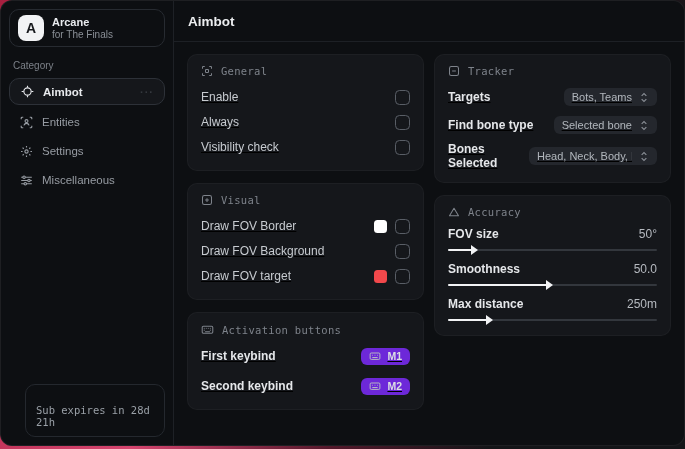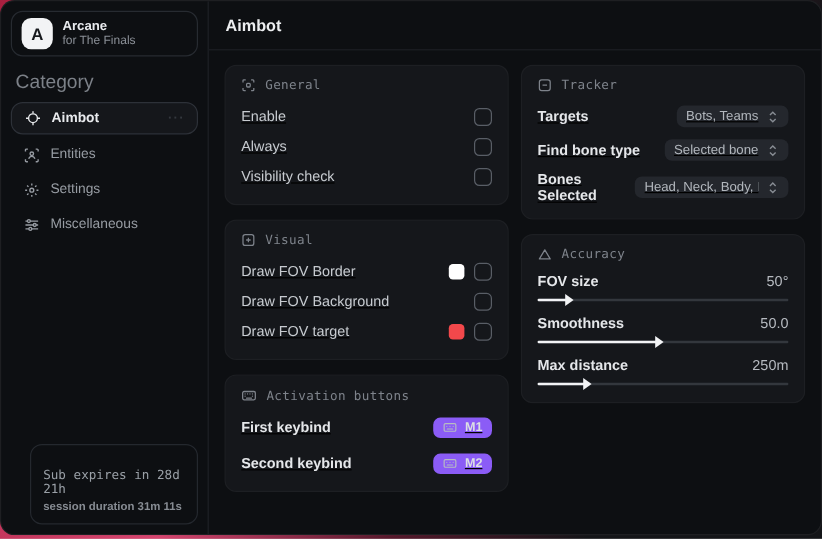--- a/index.html
+++ b/index.html
@@ -29,21 +29,21 @@
   }
   .logo {
     width:26px; height:26px; border-radius:8px; background:#f2f3f5;
     color:#17191d; font-weight:bold; font-size:14px;
     display:flex; align-items:center; justify-content:center; flex:0 0 26px;
   }
   .brand-text { flex:1; line-height:1.15; }
   .brand-name { font-size:11px; font-weight:bold; color:#e9ebee; }
   .brand-sub { font-size:10px; color:#8b9097; }
   .brand-gear { color:#6a6f76; width:14px; height:14px; }
-  .cat-label { font-size:16px; color:#7c8188; margin:13px 0 7px 4px; }
+  .cat-label { font-size:10px; color:#7c8188; margin:13px 0 7px 4px; }
   .nav-item {
     display:flex; align-items:center; gap:9px;
     height:27px; padding:0 10px; border-radius:10px;
     color:#979ca3; font-size:11.5px; margin-bottom:1px;
   }
   .nav-item.active {
     border:1px solid #2d3138; background:#15171b; color:#e8eaed;
     font-weight:bold; margin-bottom:3px;
   }
   .nav-item .nicon { width:14px; height:14px; display:flex; align-items:center; justify-content:center; }
@@ -91,21 +91,21 @@
   }
   .swatch { width:13px; height:13px; border-radius:3.5px; }
   .select-btn {
     display:flex; align-items:center; gap:7px;
     background:#24272d; border-radius:6px; padding:3px 8px;
     font-size:11px; color:#b2b7bd;justify-content:center;
   }
   .select-btn svg { stroke:#878c93; }
   .key-badge {
     display:flex; gap:6px;
-    background:#8b5cf6; border-radius:6px; padding:2.5px 8px;
+    background:#6d28d9; border-radius:6px; padding:2.5px 8px;
     font-size:10.5px; font-weight:bold; color:#dcdfe3;
   }
   .key-badge svg { stroke:#b8bcc2; }
   
   .slider-group { margin-top:4px; margin-bottom:11px; }
   .slider-head { display:flex; justify-content:space-between; align-items:center; }
   .slider-value { font-size:12px; color:#b6bac0; }
   .track {
     position:relative; height:2px; background:#33373d; border-radius:2px;
     margin-top:8px;
@@ -178,21 +178,20 @@
             <circle cx="11" cy="8" r="1.5" fill="#15171b"></circle>
             <circle cx="6.5" cy="12" r="1.5" fill="#15171b"></circle>
           </svg>
         </span>
         <span>Miscellaneous</span>
       </div>
     </div>
 
     <div class="sub-box">
       <div class="sub-line1">Sub expires in 28d 21h</div>
-      <div class="sub-line2">session duration 31m 11s</div>
     </div>
   </div>
 
   <div class="main">
     <div class="main-header">
       <div class="main-title">Aimbot</div>
     </div>
 
     <div class="content">
 

